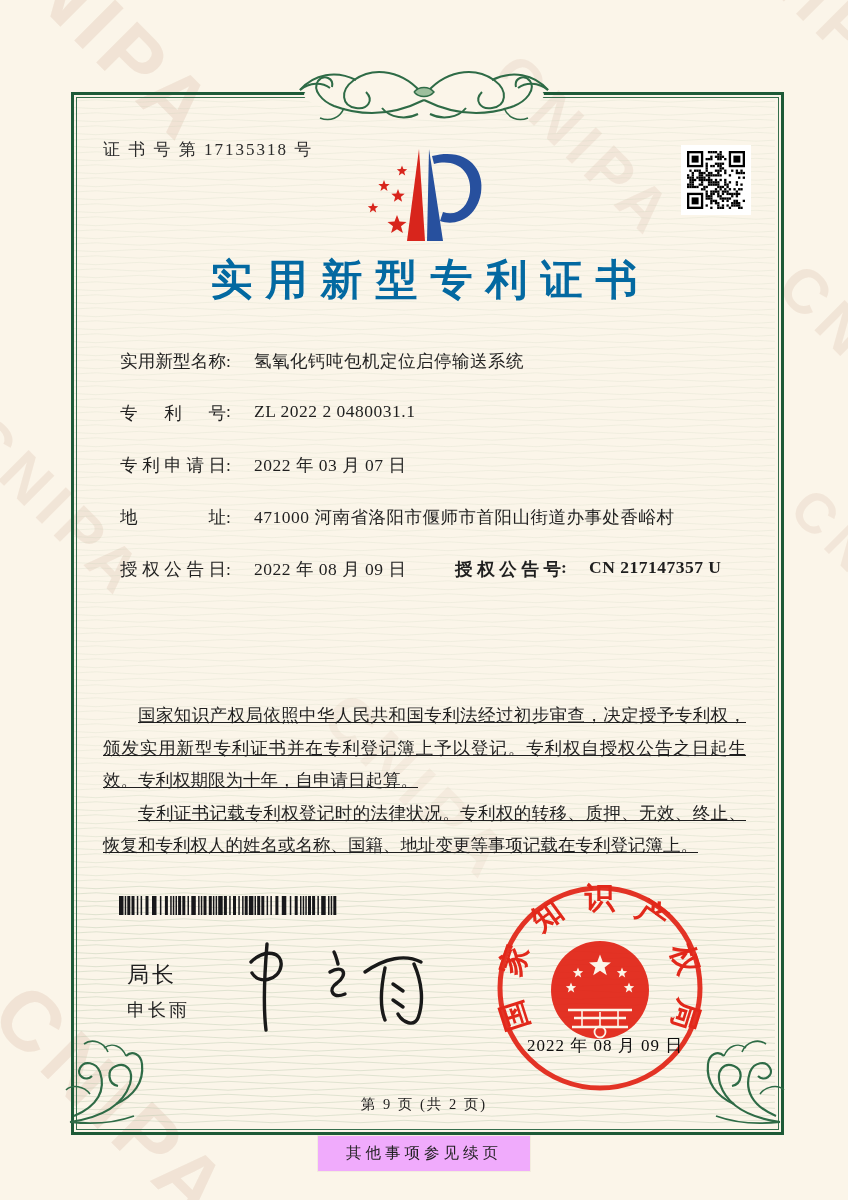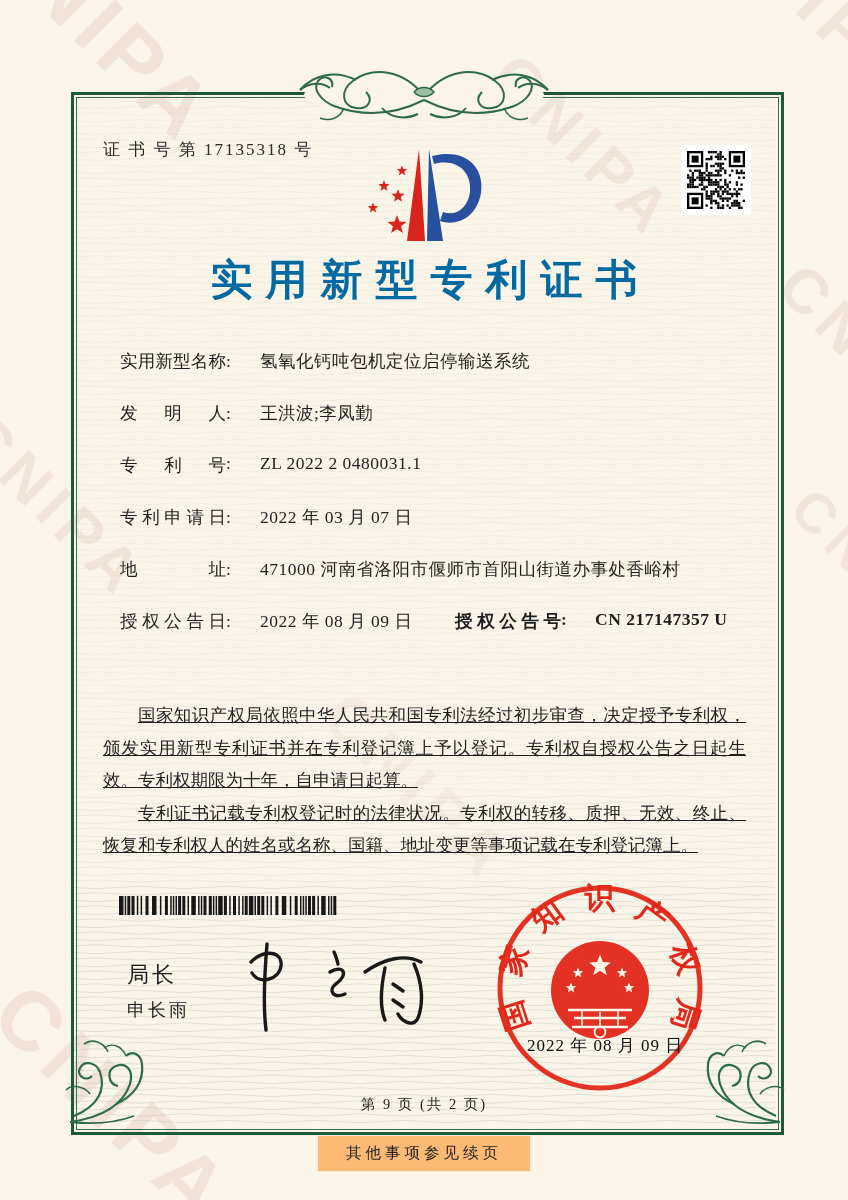--- a/index.html
+++ b/index.html
@@ -32,38 +32,38 @@
   .logo{position:absolute;left:345px;top:143px;}
   .qr-box{position:absolute;left:681px;top:145px;width:70px;height:70px;background:#fff;display:flex;align-items:center;justify-content:center;}
 
   .title{position:absolute;left:0;right:0;top:252px;margin:0;text-align:center;
          font-size:42px;font-weight:700;letter-spacing:13px;padding-left:13px;color:#0369a1;}
 
   .fields{position:absolute;left:120px;top:349px;width:620px;font-size:17.5px;}
   .frow{position:relative;height:52px;}
   .flabel{display:inline-block;width:106px;text-align:justify;text-align-last:justify;vertical-align:top;}
   .fcolon{display:inline-block;width:8px;}
-  .fvalue{margin-left:26px;letter-spacing:0.5px;}
+  .fvalue{margin-left:20px;letter-spacing:0.5px;}
   .pair2{position:absolute;left:335px;top:0;font-weight:bold;}
 
   .paras{position:absolute;left:103px;top:699px;width:643px;font-size:17.5px;line-height:32.5px;
          text-align:justify;}
   .paras p{margin:0;text-indent:2em;text-decoration:underline;}
 
   .barcode{position:absolute;left:119px;top:896px;}
 
   .sig-role{position:absolute;left:127px;top:960px;font-size:22px;letter-spacing:3px;}
   .sig-name{position:absolute;left:127px;top:998px;font-size:18px;letter-spacing:3px;}
   .sig-hand{position:absolute;left:235px;top:922px;}
 
   .seal{position:absolute;left:492px;top:880px;}
   .seal-date{position:absolute;left:527px;top:1034px;font-size:17px;letter-spacing:1px;color:#0e0e0e;white-space:nowrap;}
 
   .page-info{position:absolute;left:0;right:0;top:1095px;text-align:center;font-size:14.5px;letter-spacing:2px;}
-  .note-box{position:absolute;left:50%;transform:translateX(-50%);top:1136px;background:#fdba74;
+  .note-box{position:absolute;left:50%;transform:translateX(-50%);top:1136px;background:#f0abfc;
             padding:7px 28px;font-size:15.5px;letter-spacing:4px;box-shadow:0 0 0 1px #f3ecdd;}
 </style>
 </head>
 <body>
 
 <div class="page">
 
   <span class="wm" style="left:-50px;top:-25px;font-size:84px;opacity:.55">CNIPA</span>
   <span class="wm" style="left:690px;top:-40px;font-size:70px;opacity:.5">CNIPA</span>
   <span class="wm" style="left:470px;top:110px;font-size:62px;opacity:.45">CNIPA</span>
@@ -503,23 +503,20 @@
       </svg>
   </div>
 
   <h1 class="title">实用新型专利证书</h1>
 
   <div class="fields">
     <div class="frow">
       <span class="flabel">实用新型名称</span><span class="fcolon">:</span><span class="fvalue">氢氧化钙吨包机定位启停输送系统</span>
     </div>
     <div class="frow">
-      <span class="flabel">发明人</span><span class="fcolon">:</span><span class="fvalue">王洪波;李凤勤</span>
-    </div>
-    <div class="frow">
       <span class="flabel">专利号</span><span class="fcolon">:</span><span class="fvalue">ZL 2022 2 0480031.1</span>
     </div>
     <div class="frow">
       <span class="flabel">专利申请日</span><span class="fcolon">:</span><span class="fvalue">2022 年 03 月 07 日</span>
     </div>
     <div class="frow">
       <span class="flabel">地址</span><span class="fcolon">:</span><span class="fvalue">471000 河南省洛阳市偃师市首阳山街道办事处香峪村</span>
     </div>
     <div class="frow">
       <span class="flabel">授权公告日</span><span class="fcolon">:</span><span class="fvalue">2022 年 08 月 09 日</span>

